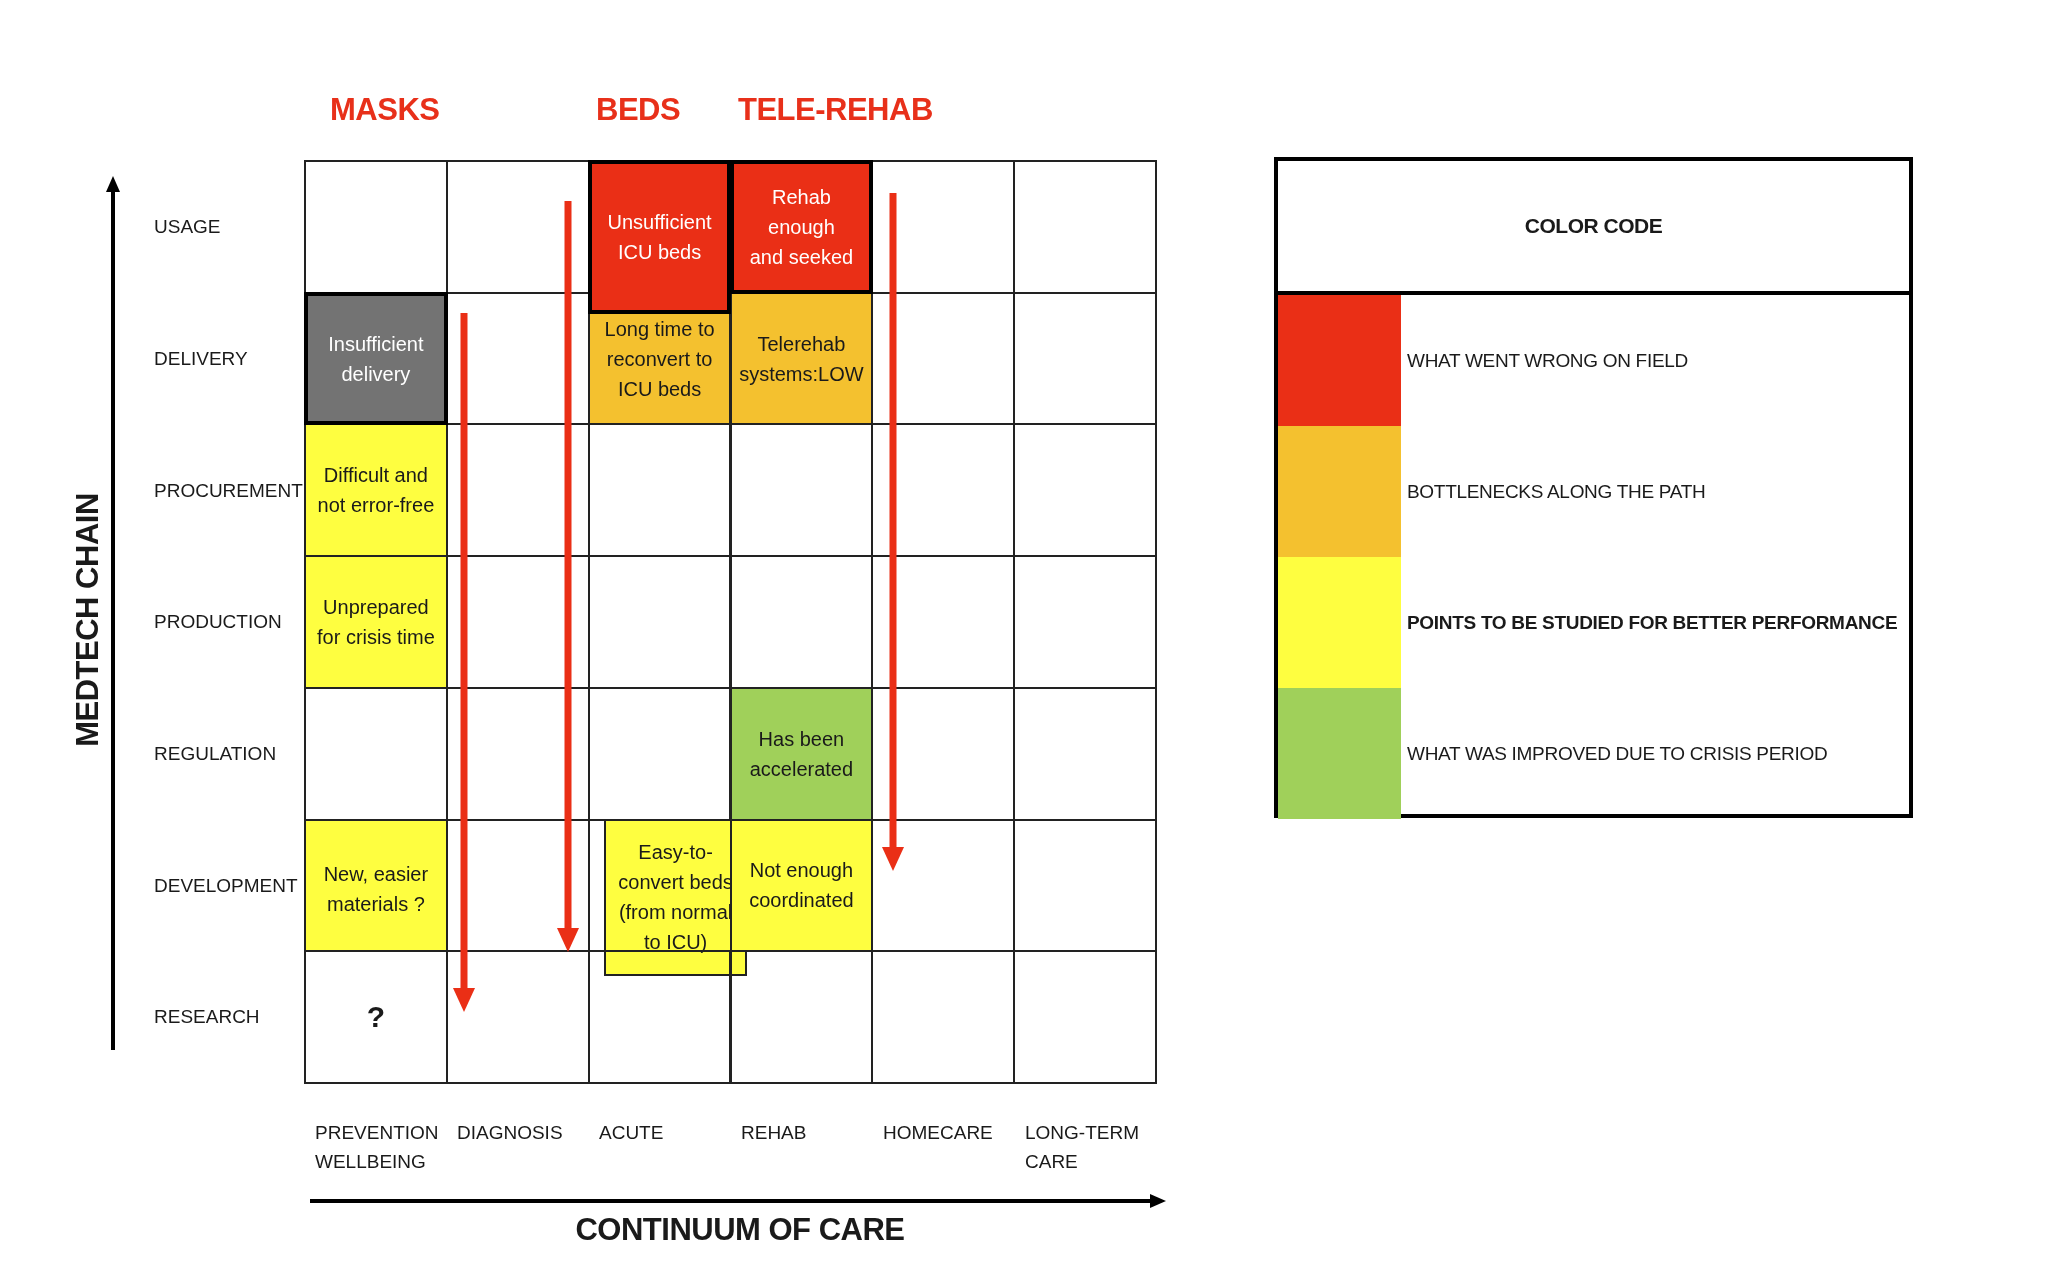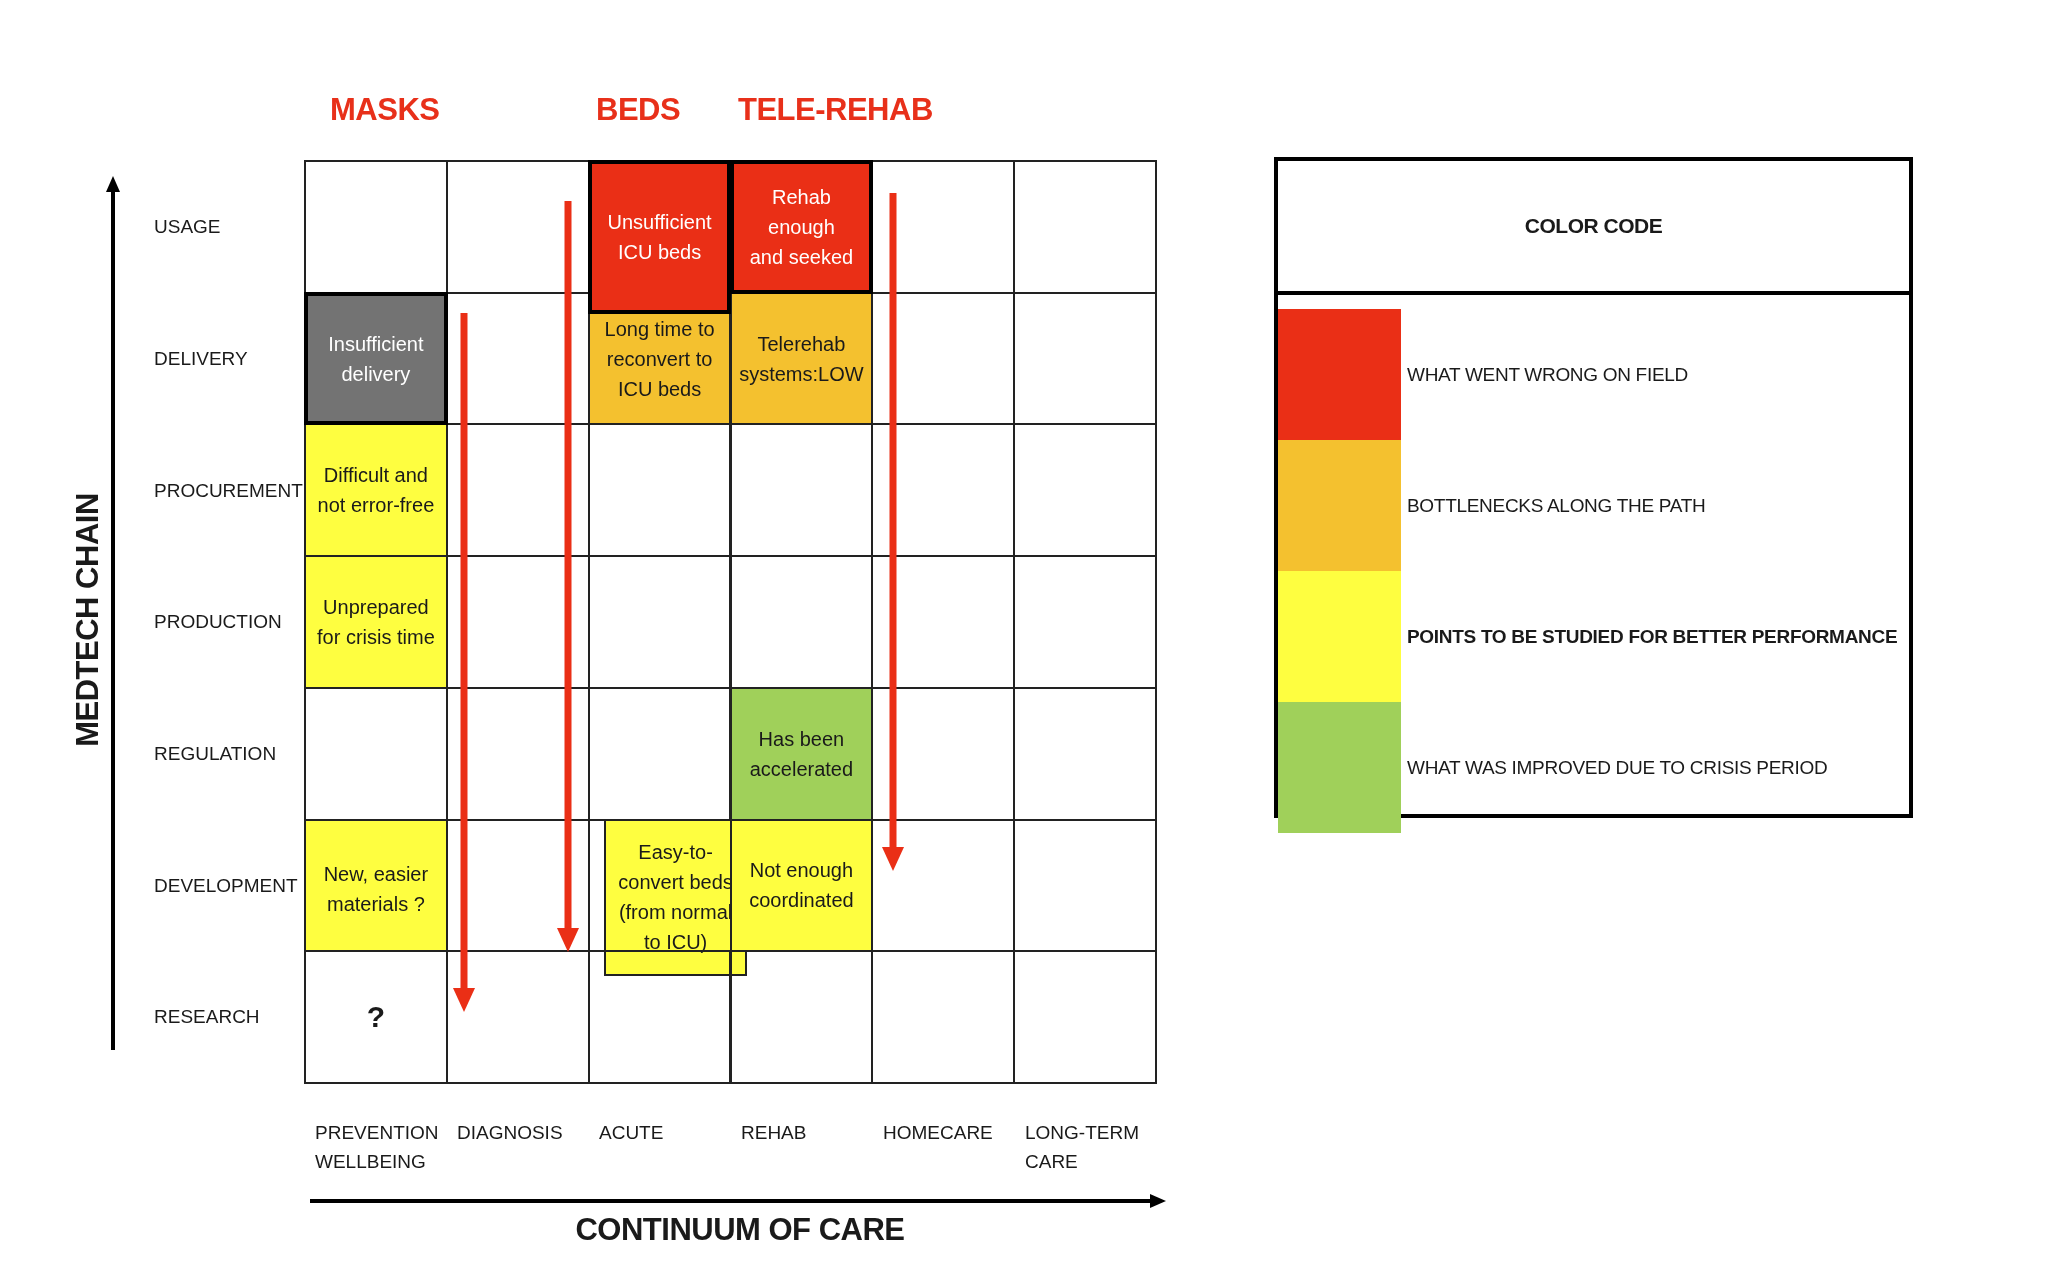--- a/index.html
+++ b/index.html
@@ -18,21 +18,21 @@
   .col-label { position:absolute; top:1118px; font-size:19px; line-height:29px; white-space:pre-line; }
   .axis-title-x { position:absolute; left:305px; width:870px; top:1212px; text-align:center;
                   font-size:31px; font-weight:bold; letter-spacing:-0.5px; }
   .axis-title-y { position:absolute; left:88px; top:620px; transform:translate(-50%,-50%) rotate(-90deg);
                   font-size:31px; font-weight:bold; white-space:nowrap; letter-spacing:-0.5px; }
   .legend { position:absolute; left:1274px; top:157px; width:639px; height:661px;
             box-sizing:border-box; border:4px solid #000; background:#fff; }
   .legend-header { position:absolute; left:0; top:0; right:0; height:130px;
                    border-bottom:4px solid #000; display:flex; align-items:center; justify-content:center;
                    font-size:21px; font-weight:bold; letter-spacing:-0.5px; }
-  .legend-row { position:absolute; left:0; right:0; height:131px; display:flex; align-items:center;margin-top:14px; }
+  .legend-row { position:absolute; left:0; right:0; height:131px; display:flex; align-items:center; }
   .legend-swatch { width:123px; height:100%; flex:none; }
   .legend-text { padding-left:6px; font-size:19px; white-space:nowrap; letter-spacing:-0.3px; }
   .legend-text.bold { font-weight:bold; }
   svg.overlay { position:absolute; left:0; top:0; width:2048px; height:1282px; pointer-events:none; z-index:5; }
 </style>
 </head>
 <body>
 
 <div class="product-label" style="left:314px;margin-left:16px;">MASKS</div>
 <div class="product-label" style="left:596px;">BEDS</div>

